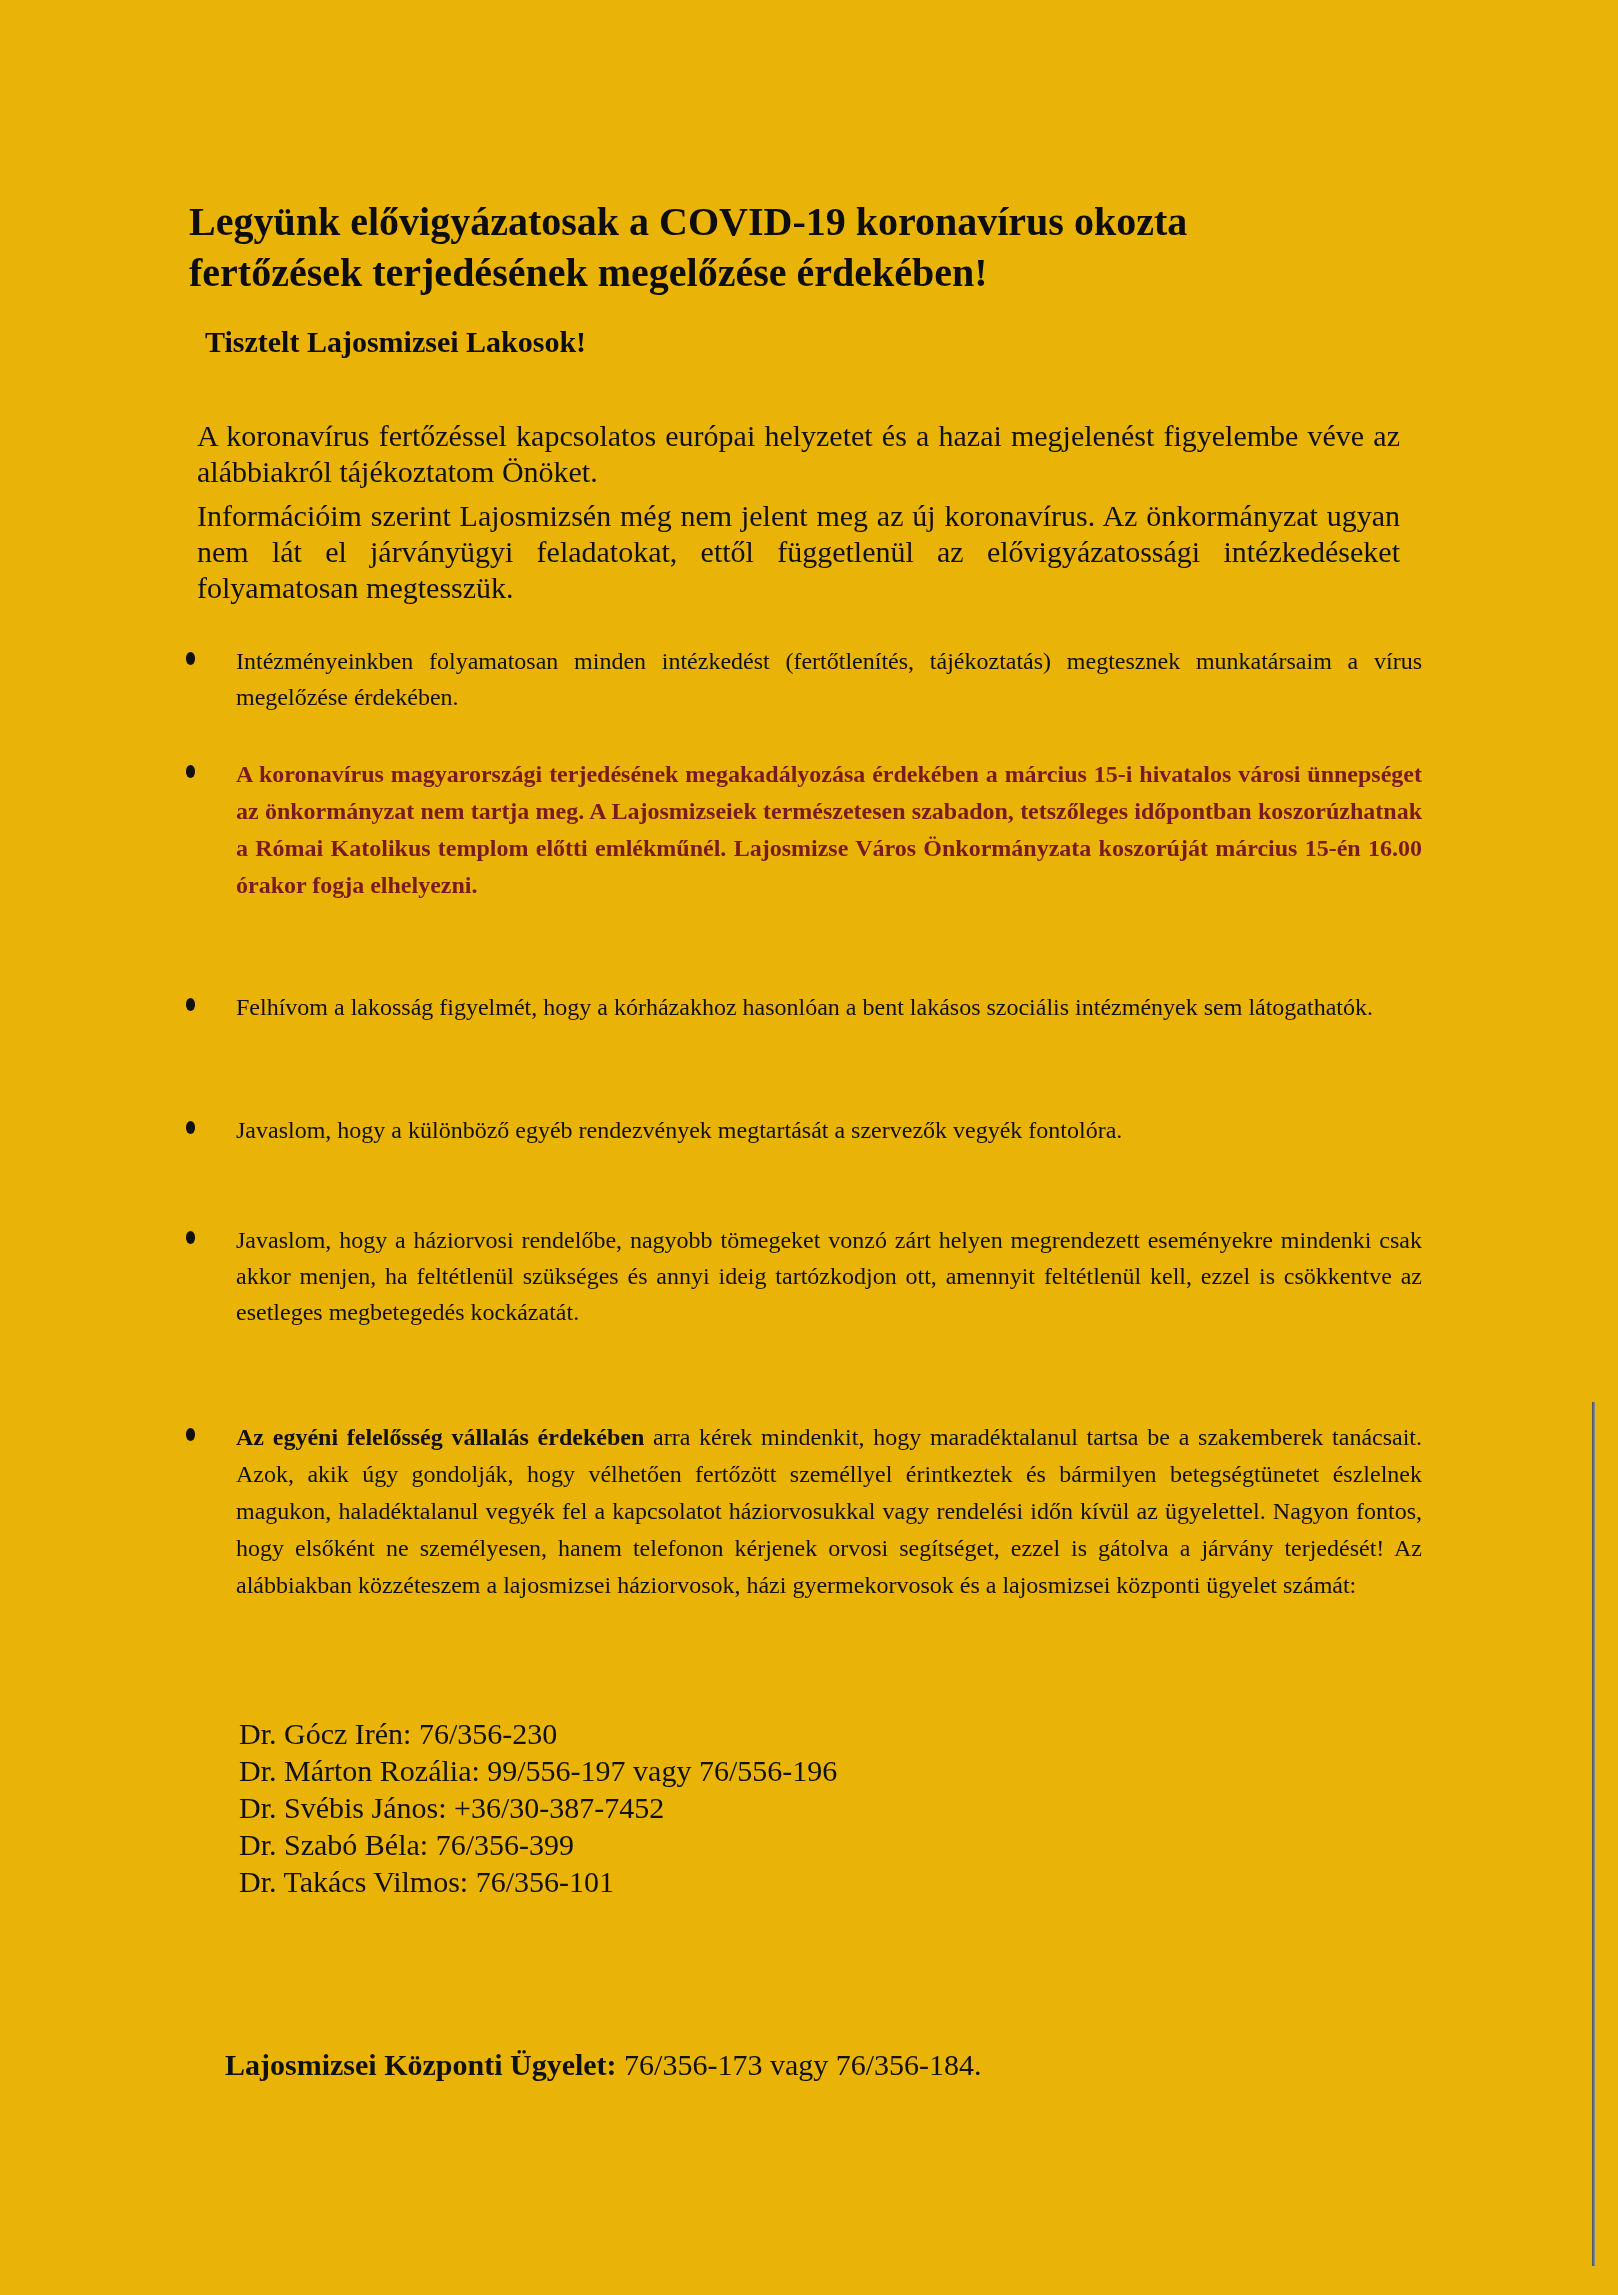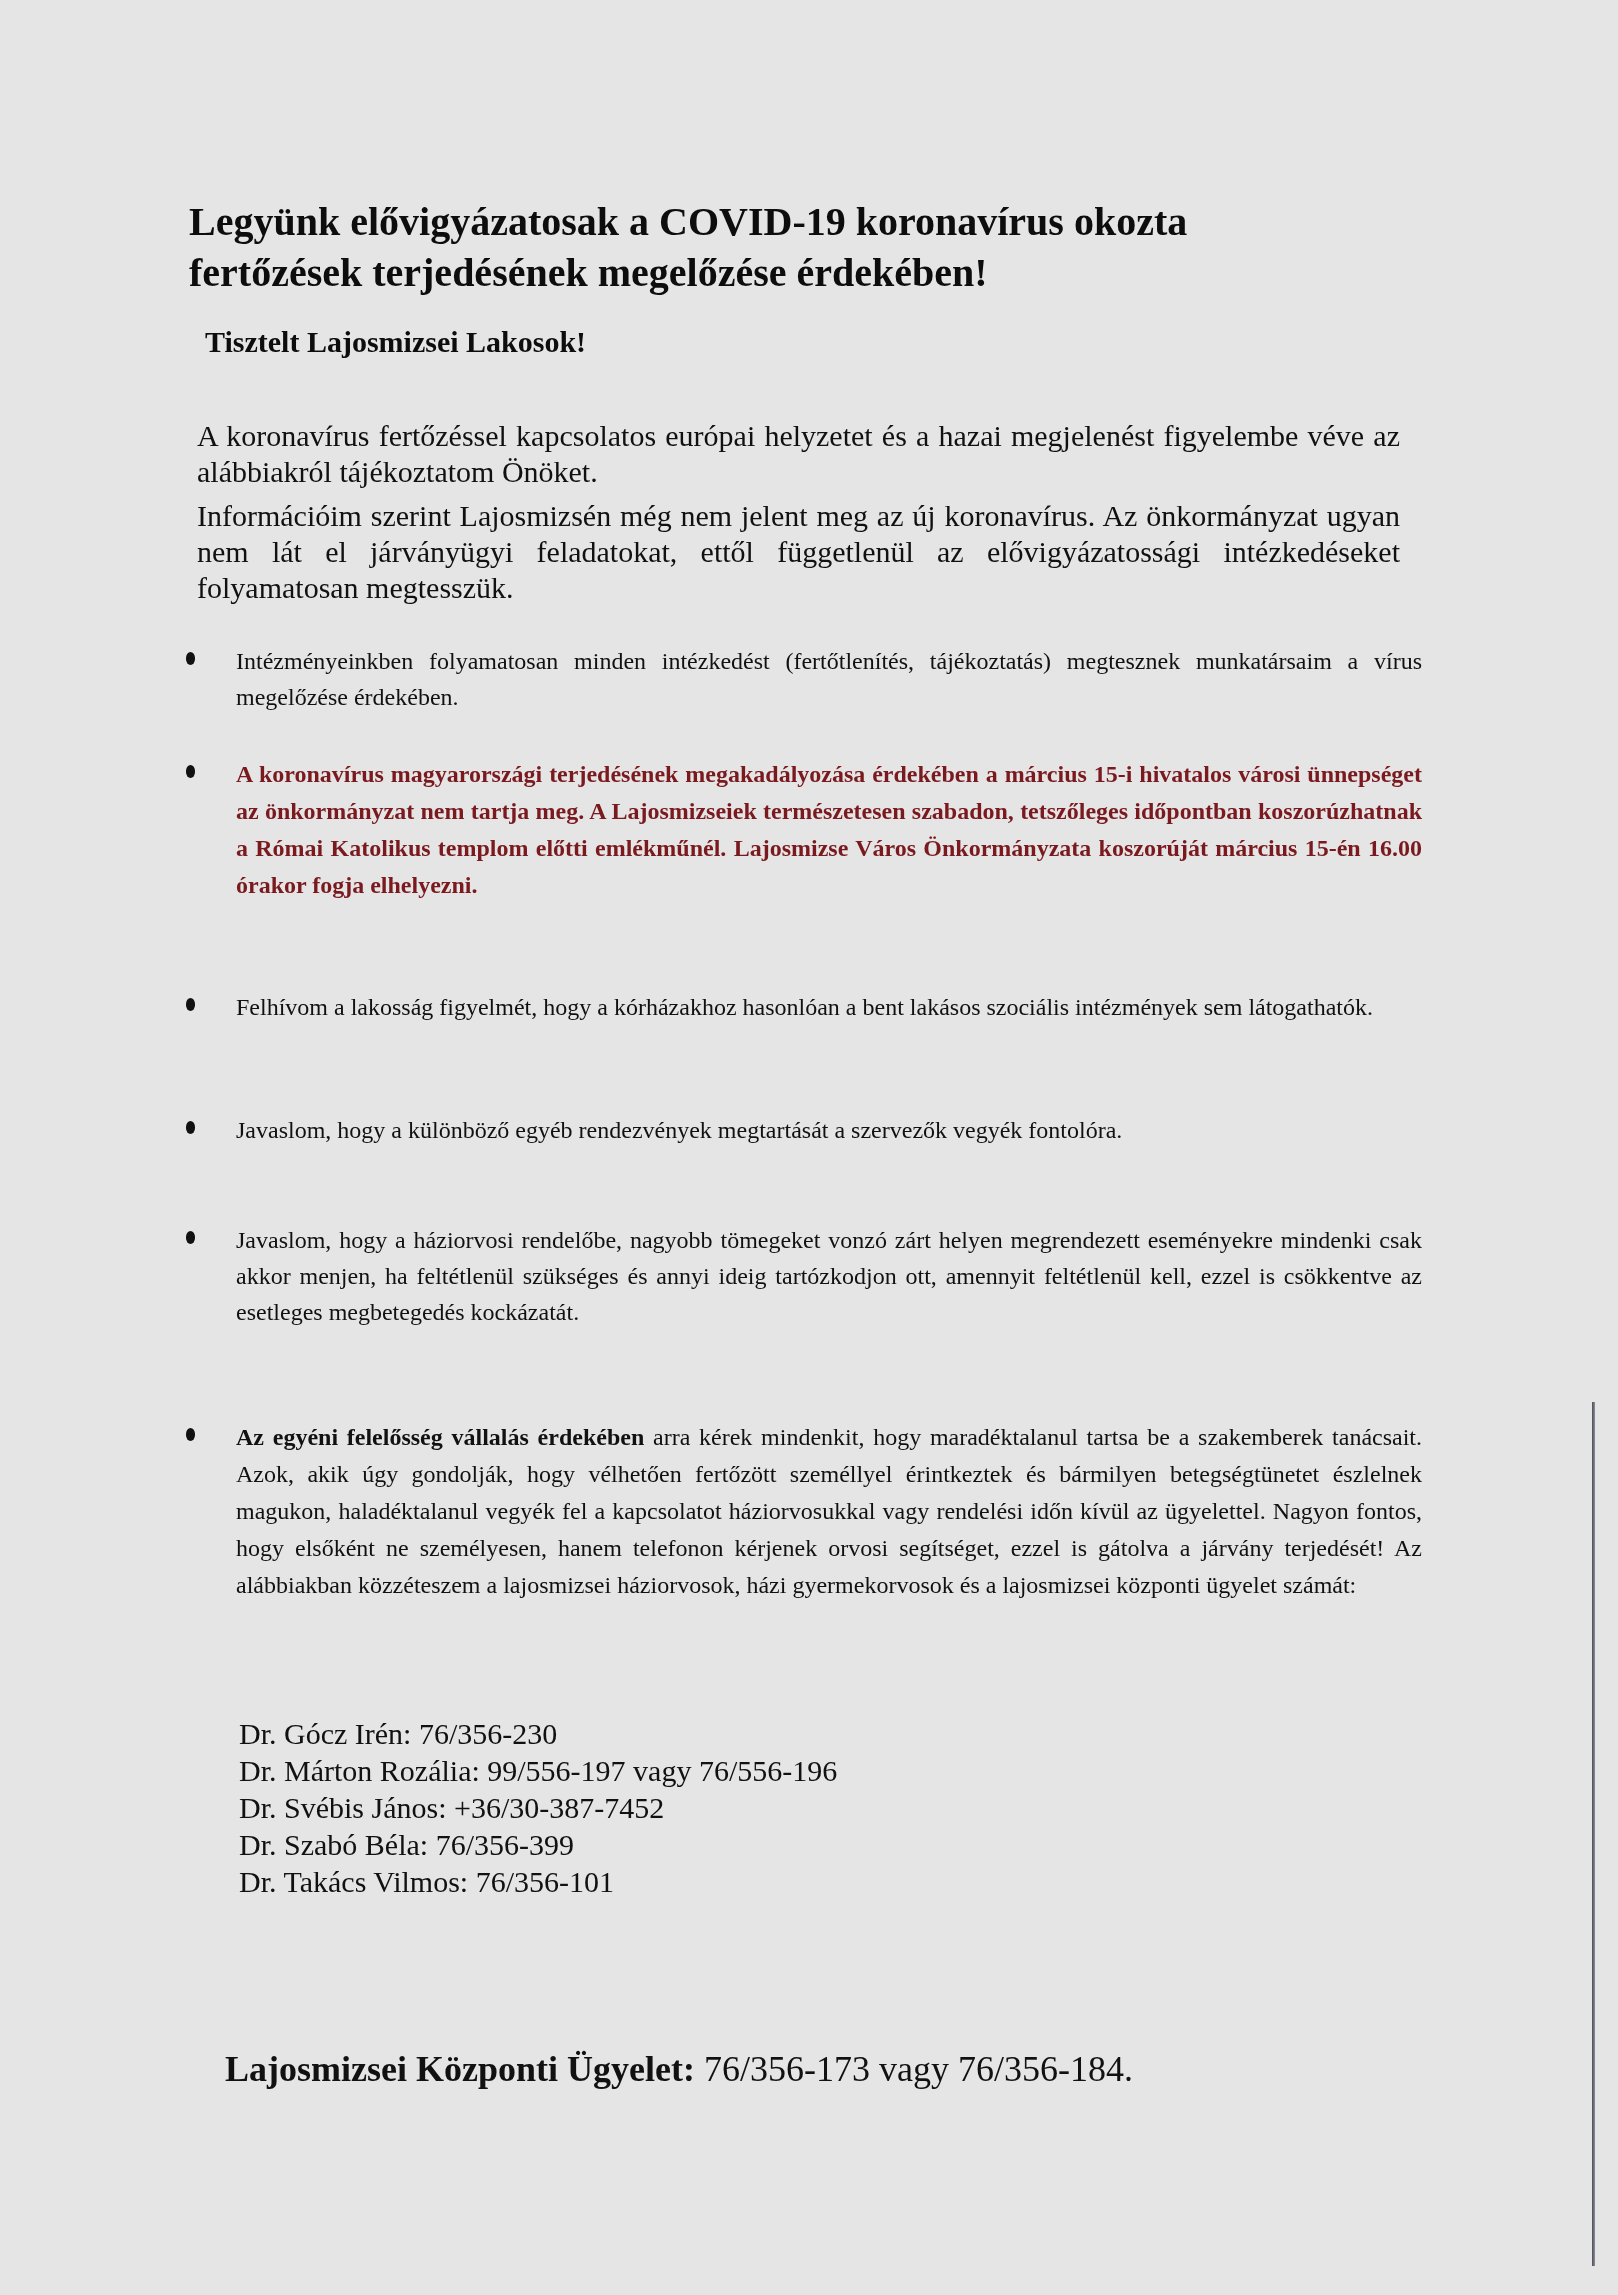--- a/index.html
+++ b/index.html
@@ -14,21 +14,21 @@
       overflow: hidden;
       font-family: "Liberation Serif", "DejaVu Serif", serif;
       color: #111111;
     }
     .page {
       position: absolute;
       left: 0;
       top: 0;
       width: 1619px;
       height: 2295px;
-      background: #e5e5e5;
+      background: #eab308;
     }
     .title {
       position: absolute;
       left: 189px;
       top: 196px;
       width: 1109px;
       margin: 0;
       font-size: 40px;
       line-height: 51px;
       font-weight: bold;
@@ -94,21 +94,21 @@
       font-size: 30px;
       line-height: 37px;
       font-family: "Liberation Serif", serif;
     }
     .doctors li { white-space: nowrap; }
     .central {
       position: absolute;
       left: 225px;
       top: 2048px;
       margin: 0;
-      font-size: 36px;
+      font-size: 30px;
       white-space: nowrap;
     }
     .scan-line {
       position: absolute;
       left: 1592px;
       top: 1402px;
       width: 3.3px;
       height: 864px;
       background: linear-gradient(to right, #4a4d57, #8d8f98);
     }

